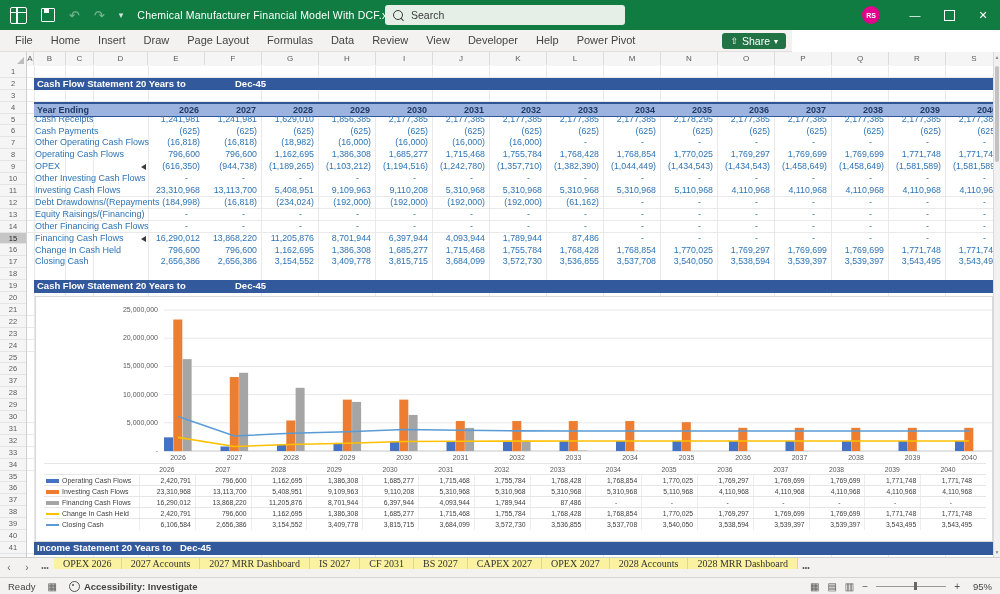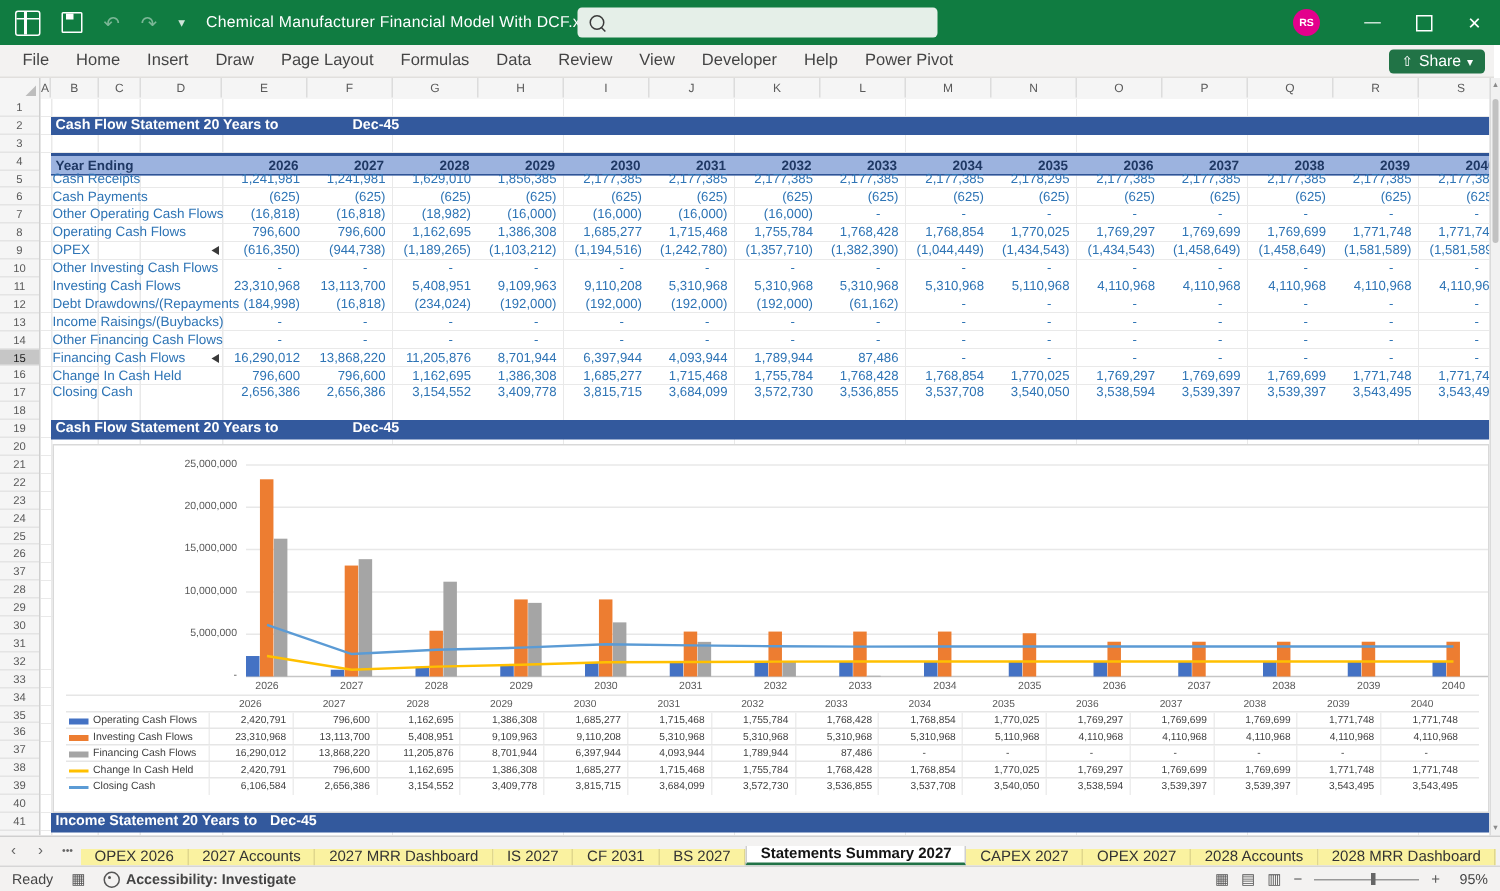--- a/index.html
+++ b/index.html
@@ -18,21 +18,21 @@
   #search-box{position:absolute;left:385px;top:5px;width:240px;height:20px;background:#E5EFE8;border-radius:3px;display:flex;align-items:center;gap:6px;padding-left:8px;box-sizing:border-box;}
   .searchglyph{width:8px;height:8px;border:1.4px solid #3a3a3a;border-radius:50%;position:relative;flex:none;}
   .searchglyph:after{content:"";position:absolute;width:4px;height:1.4px;background:#3a3a3a;transform:rotate(45deg);left:6px;top:8px;}
   #search-input{border:none;background:transparent;outline:none;font-size:10.5px;color:#333;width:180px;font-family:"Liberation Sans",sans-serif;}
   #search-input::placeholder{color:#3a3a3a;}
   #tb-right{margin-left:auto;display:flex;align-items:center;height:100%;}
   #avatar{width:18px;height:18px;border-radius:50%;background:#E3008C;color:#fff;font-size:7px;font-weight:bold;display:flex;align-items:center;justify-content:center;margin-right:18px;}
   .winbtn{width:34px;height:30px;display:flex;align-items:center;justify-content:center;font-size:11px;color:#fff;}
   .restoreglyph{width:9px;height:9px;border:1px solid #fff;}
   
-  #ribbon{position:absolute;left:0;top:30px;width:996px;height:22px;background:#F3F2F1;border-bottom:1px solid #E1DFDD;display:flex;align-items:center;box-sizing:border-box;}
+  #ribbon{position:absolute;left:0;top:30px;width:792px;height:22px;background:#F3F2F1;border-bottom:1px solid #E1DFDD;display:flex;align-items:center;box-sizing:border-box;}
   .rtab{font-size:11px;color:#444;padding:0 9px;line-height:21px;white-space:nowrap;}
   #share-btn{position:absolute;right:6px;top:3px;height:16px;background:#217346;color:#fff;border-radius:3px;font-size:10.5px;display:flex;align-items:center;gap:4px;padding:0 8px;}
   
   #colhdr{position:absolute;left:0;top:52px;width:1000px;height:14px;background:#F5F5F5;border-bottom:1px solid #CFCFCF;}
   #corner{position:absolute;left:0;top:0;width:27px;height:14px;border-right:1px solid #CFCFCF;box-sizing:border-box;}
   #corner:after{content:"";position:absolute;right:2px;bottom:2px;border-left:7px solid transparent;border-bottom:7px solid #BDBDBD;}
   .collabel{position:absolute;top:0;height:13px;font-size:8px;color:#5A5A5A;display:flex;align-items:center;justify-content:center;border-right:1px solid #DCDCDC;box-sizing:border-box;}
   
   #grid{position:absolute;left:0;top:66px;width:1000px;height:491px;background:#fff;overflow:hidden;}
   #gutter{position:absolute;left:0;top:0;width:27px;height:491px;background:#F5F5F5;border-right:1px solid #CFCFCF;box-sizing:border-box;}
@@ -94,20 +94,21 @@
   <div class="qat">
     <span class="appicon"></span>
     <span class="saveicon"></span>
     <span class="ghost">↶</span>
     <span class="ghost">↷</span>
     <span class="caret">▾</span>
   </div>
   <span id="doc-title">Chemical Manufacturer Financial Model With DCF.xlsx  -  Excel</span>
   <div id="search-box">
     <span class="searchglyph"></span>
+    <input id="search-input" placeholder="Search" style="">
   </div>
   <div id="tb-right">
     <span id="avatar">RS</span>
     <span class="winbtn">―</span>
     <span class="winbtn">
         <span class="restoreglyph"></span>
       </span>
     <span class="winbtn">✕</span>
   </div>
 </div>
@@ -329,21 +330,21 @@
           <div class="dcell" style="left: 520px;">(61,162)</div>
           <div class="dcell dash" style="left: 577px;">-</div>
           <div class="dcell dash" style="left: 634px;">-</div>
           <div class="dcell dash" style="left: 691px;">-</div>
           <div class="dcell dash" style="left: 748px;">-</div>
           <div class="dcell dash" style="left: 805px;">-</div>
           <div class="dcell dash" style="left: 862px;">-</div>
           <div class="dcell dash" style="left: 919px;">-</div>
         </div>
         <div class="drow" style="top: 142.8px;">
-          <div class="dlabel">Income Raisings/(Buybacks)</div>
+          <div class="dlabel">Equity Raisings/(Financing)</div>
           <div class="dcell dash" style="left: 121px;">-</div>
           <div class="dcell dash" style="left: 178px;">-</div>
           <div class="dcell dash" style="left: 235px;">-</div>
           <div class="dcell dash" style="left: 292px;">-</div>
           <div class="dcell dash" style="left: 349px;">-</div>
           <div class="dcell dash" style="left: 406px;">-</div>
           <div class="dcell dash" style="left: 463px;">-</div>
           <div class="dcell dash" style="left: 520px;">-</div>
           <div class="dcell dash" style="left: 577px;">-</div>
           <div class="dcell dash" style="left: 634px;">-</div>
@@ -678,28 +679,27 @@
 <div id="vscroll">
   <span class="arr" style="top:2px;">▲</span>
   <div id="vthumb"></div>
   <span class="arr" style="bottom:2px;">▼</span>
 </div>
 
 <div id="tabbar">
   <span class="tabnav">‹</span>
   <span class="tabnav">›</span>
   <span class="tabnav" style="font-size:7px;">•••</span>
-  <div id="tabs-holder" style="display:flex;align-items:flex-end;">
+  <div id="tabs-holder" style="display:flex;align-items:flex-start;font-family:Liberation Serif, serif;">
       <div class="stab">OPEX 2026</div>
       <div class="stab">2027 Accounts</div>
       <div class="stab">2027 MRR Dashboard</div>
       <div class="stab">IS 2027</div>
       <div class="stab">CF 2031</div>
       <div class="stab">BS 2027</div>
-      <div class="stab active">Statements Summary 2027</div>
       <div class="stab">CAPEX 2027</div>
       <div class="stab">OPEX 2027</div>
       <div class="stab">2028 Accounts</div>
       <div class="stab clip">2028 MRR Dashboard</div>
     </div>
   <span class="tabicon" style="font-size:7px;">•••</span>
 
 </div>
 
 <div id="statusbar">

